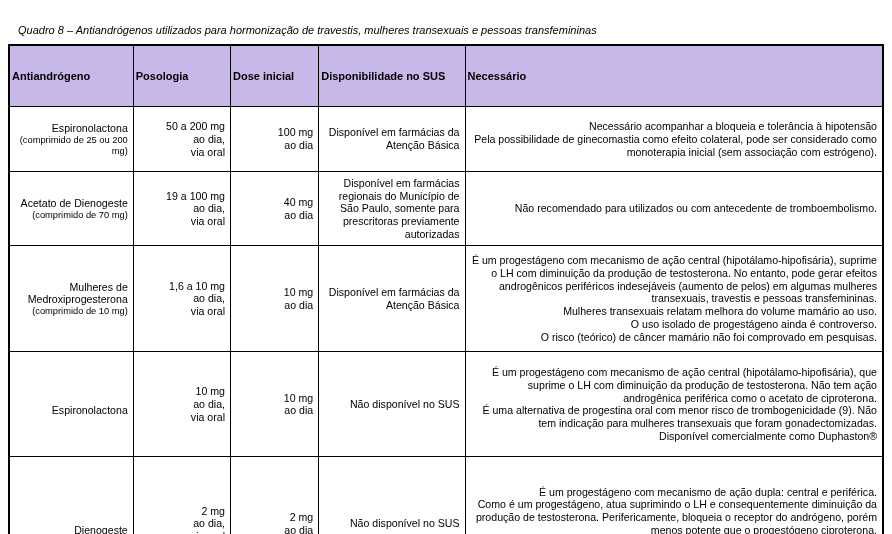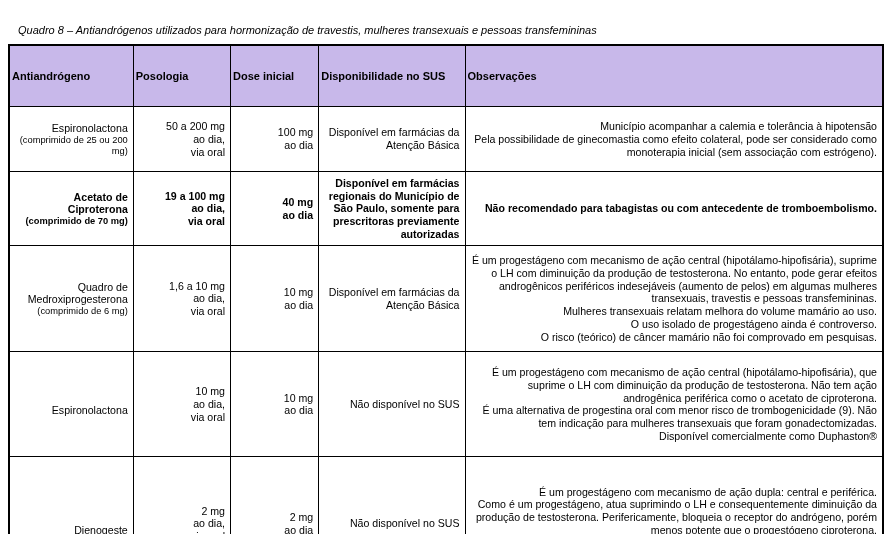--- a/index.html
+++ b/index.html
@@ -46,21 +46,21 @@
     padding: 18px 2px;
   }
   table.drug-table td {
     font-size: 10.6px;
     line-height: 12.8px;
     padding: 2px 5px;
     white-space: pre-line;
     text-align: right;
   }
   .row-1 td { height: 54px; }
-  .row-2 td { height: 69px; font-weight: bold; }
+  .row-2 td { height: 69px; }
   .row-3 td { height: 101px; }
   .row-4 td { height: 100px; }
   .row-5 td { height: 129px; }
   .drug-name { font-size: 10.6px; }
   .drug-note {
     font-size: 9.3px;
     line-height: 11px;
     display: block;
   }
   td.obs-cell { padding: 2px 4px; }
@@ -80,59 +80,59 @@
       <col style="width:146px">
       <col style="width:417px">
     </colgroup>
 
     <thead>
       <tr>
         <th>Antiandrógeno</th>
         <th>Posologia</th>
         <th>Dose inicial</th>
         <th>Disponibilidade no SUS</th>
-        <th>Observações</th>
+        <th>Necessário</th>
       </tr>
     </thead>
 
     <tbody>
 
       <tr class="row-1">
         <td>
           <span class="drug-name">Espironolactona</span>
           <span class="drug-note">(comprimido de 25 ou 200 mg)</span>
         </td>
         <td>50 a 200 mg
 ao dia,
 via oral</td>
         <td>100 mg
 ao dia</td>
         <td>Disponível em farmácias da Atenção Básica</td>
-        <td class="obs-cell">Município acompanhar a calemia e tolerância à hipotensão
+        <td class="obs-cell">Necessário acompanhar a bloqueia e tolerância à hipotensão
 Pela possibilidade de ginecomastia como efeito colateral, pode ser considerado como monoterapia inicial (sem associação com estrógeno).</td>
       </tr>
 
       <tr class="row-2">
         <td>
-          <span class="drug-name">Acetato de Ciproterona</span>
+          <span class="drug-name">Acetato de Dienogeste</span>
           <span class="drug-note">(comprimido de 70 mg)</span>
         </td>
         <td>19 a 100 mg
 ao dia,
 via oral</td>
         <td>40 mg
 ao dia</td>
         <td>Disponível em farmácias regionais do Município de São Paulo, somente para prescritoras previamente autorizadas</td>
-        <td class="obs-cell">Não recomendado para tabagistas ou com antecedente de tromboembolismo.</td>
+        <td class="obs-cell">Não recomendado para utilizados ou com antecedente de tromboembolismo.</td>
       </tr>
 
       <tr class="row-3">
         <td>
-          <span class="drug-name">Quadro de Medroxiprogesterona</span>
-          <span class="drug-note">(comprimido de 6 mg)</span>
+          <span class="drug-name">Mulheres de Medroxiprogesterona</span>
+          <span class="drug-note">(comprimido de 10 mg)</span>
         </td>
         <td>1,6 a 10 mg
 ao dia,
 via oral</td>
         <td>10 mg
 ao dia</td>
         <td>Disponível em farmácias da Atenção Básica</td>
         <td class="obs-cell">É um progestágeno com mecanismo de ação central (hipotálamo-hipofisária), suprime o LH com diminuição da produção de testosterona. No entanto, pode gerar efeitos androgênicos periféricos indesejáveis (aumento de pelos) em algumas mulheres transexuais, travestis e pessoas transfemininas.
 Mulheres transexuais relatam melhora do volume mamário ao uso.
 O uso isolado de progestágeno ainda é controverso.

